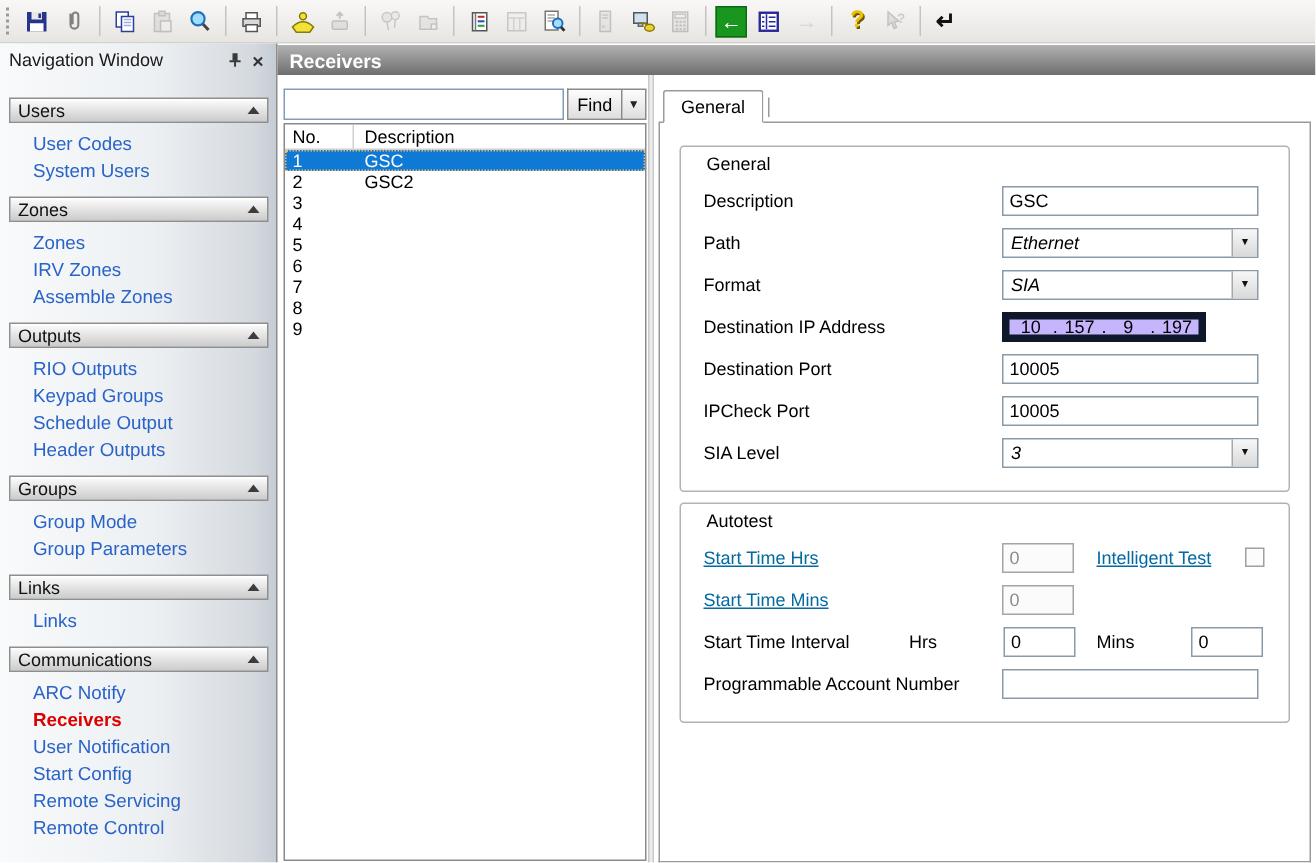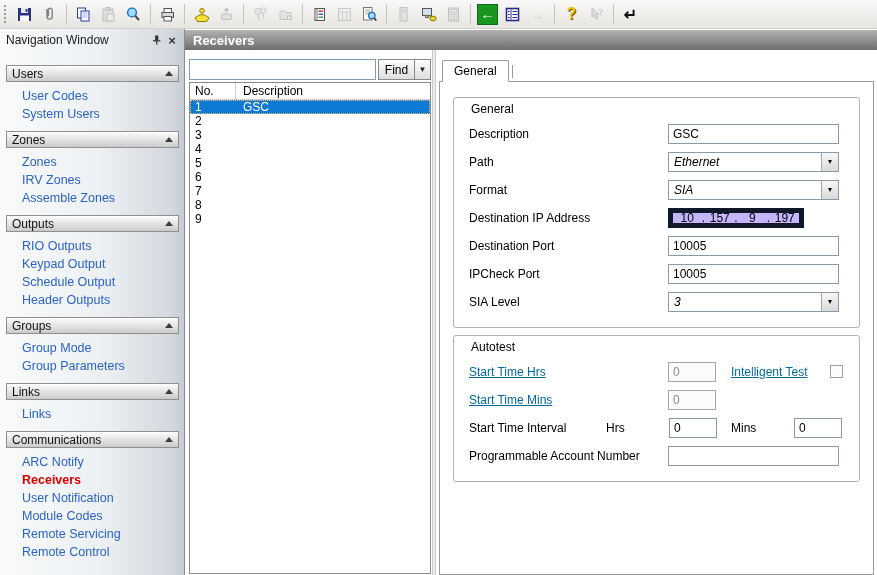--- a/index.html
+++ b/index.html
@@ -337,21 +337,21 @@
         </div>
       <div class="nav-item">Zones</div>
       <div class="nav-item">IRV Zones</div>
       <div class="nav-item">Assemble Zones</div>
 
       <div class="sec-hdr">
           <span>Outputs</span>
           <span class="sec-arrow"></span>
         </div>
       <div class="nav-item">RIO Outputs</div>
-      <div class="nav-item">Keypad Output</div>
+      <div class="nav-item">Keypad Groups</div>
       <div class="nav-item">Schedule Output</div>
       <div class="nav-item">Header Outputs</div>
 
       <div class="sec-hdr">
           <span>Groups</span>
           <span class="sec-arrow"></span>
         </div>
       <div class="nav-item">Group Mode</div>
       <div class="nav-item">Group Parameters</div>
 
@@ -361,21 +361,21 @@
         </div>
       <div class="nav-item">Links</div>
 
       <div class="sec-hdr">
           <span>Communications</span>
           <span class="sec-arrow"></span>
         </div>
       <div class="nav-item">ARC Notify</div>
       <div class="nav-item active">Receivers</div>
       <div class="nav-item">User Notification</div>
-      <div class="nav-item">Module Codes</div>
+      <div class="nav-item">Start Config</div>
       <div class="nav-item">Remote Servicing</div>
       <div class="nav-item">Remote Control</div>
     </div>
   </div>
 
   <div class="content">
     <div class="titlebar">Receivers</div>
     <div class="body">
 
       <div class="listpanel">
@@ -388,20 +388,21 @@
           <div class="cols">
             <div class="col-no">No.</div>
             <div class="col-desc">Description</div>
           </div>
           <div class="lrow selected">
               <span class="no">1</span>
               <span class="desc">GSC</span>
             </div>
           <div class="lrow">
               <span class="no">2</span>
+              <span class="desc">GSC2</span>
             </div>
           <div class="lrow">
               <span class="no">3</span>
               <span class="desc"></span>
             </div>
           <div class="lrow">
               <span class="no">4</span>
               <span class="desc"></span>
             </div>
           <div class="lrow">

